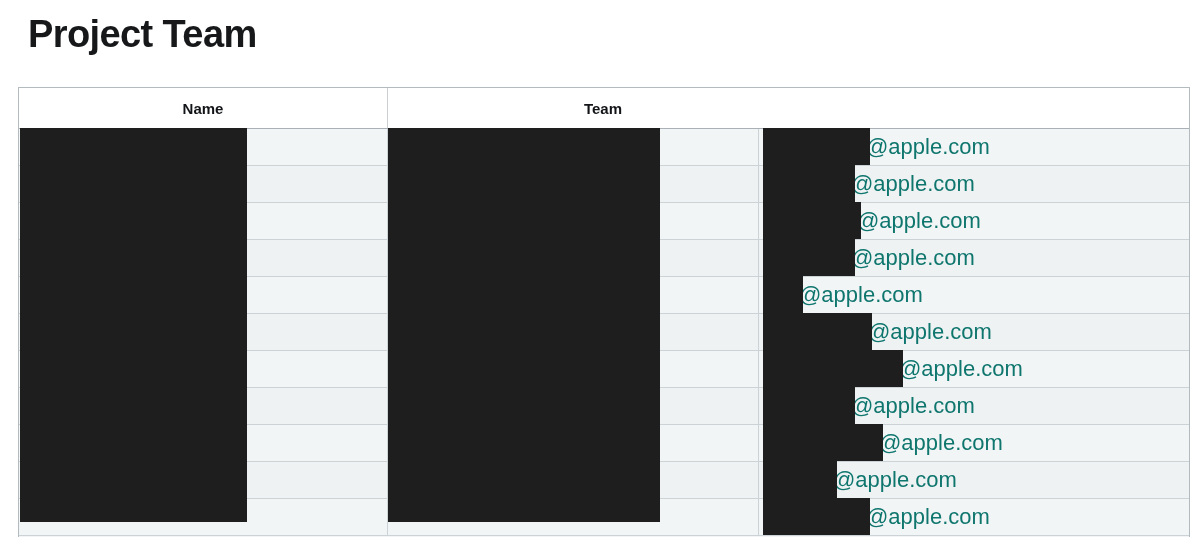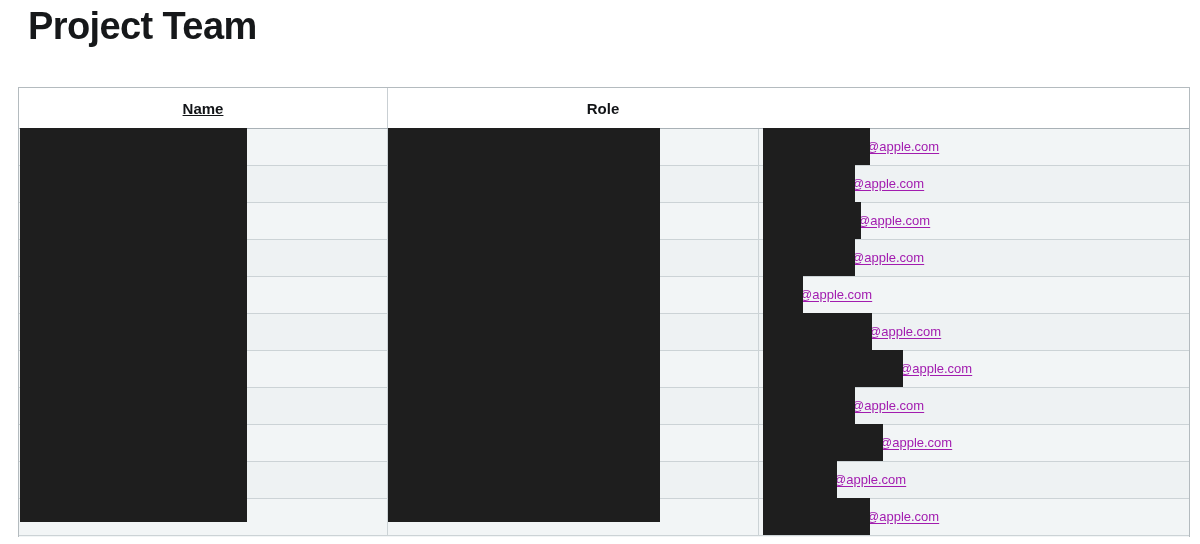--- a/index.html
+++ b/index.html
@@ -16,21 +16,21 @@
     overflow: hidden;
     font-family: "Liberation Sans", sans-serif;
     color: #1c1c1c;
     -webkit-font-smoothing: antialiased;
   }
 
   
   .page-title {
     position: absolute;
     left: 28px;
-    top: 0;
+    top: 8px;
     font-size: 38px;
     line-height: 52px;
     font-weight: bold;
     letter-spacing: -0.6px;
     color: #16181a;
     white-space: nowrap;
   }
 
   
   .table-wrap {
@@ -56,21 +56,21 @@
     align-items: center;
     justify-content: center;
     font-size: 15px;
     font-weight: bold;
     color: #121417;
     height: 100%;
     border-right: 1px solid #c9cfd3;
     background: #ffffff;
   }
   .th:last-child { border-right: none; }
-  .col-name { width: 369px; text-decoration: underline; }
+  .col-name { width: 369px; }
   .col-role { width: 371px; }
   .col-email{ width: 430px; }
 
   .tbody { position: relative; }
   .trow {
     display: flex;
     height: 37px;
     border-bottom: 1px solid #ccd3d6;
     background: #f2f5f6;
   }
@@ -78,24 +78,23 @@
   .td {
     height: 100%;
     border-right: 1px solid #ccd3d6;
     position: relative;
     display: flex;
     align-items: center;
   }
   .td:last-child { border-right: none; }
 
   .email-link {
-    font-size: 13px;
+    font-size: 22px;
     line-height: 20px;
-    color: #a21caf;
-    text-decoration: underline;
+    color: #0f766e;
     text-underline-offset: 2px;
     white-space: nowrap;
     position: relative;
     z-index: 1;
   }
 
   
   .redaction {
     position: absolute;
     background: #1e1e1e;
@@ -114,21 +113,21 @@
 </style>
 </head>
 <body>
 
 <div class="page-title">Project Team</div>
 
 <div class="table-wrap">
 
   <div class="thead">
     <div class="th col-name">Name</div>
-    <div class="th col-email">Role</div>
+    <div class="th col-email">Team</div>
   </div>
 
   <div class="tbody" id="tbody">
       <div class="trow">
         <div class="td col-name"></div>
         <div class="td col-role"></div>
         <div class="td col-email">
           <span class="email-link" style="margin-left: 107px;">@apple.com</span>
         </div>
       </div>

